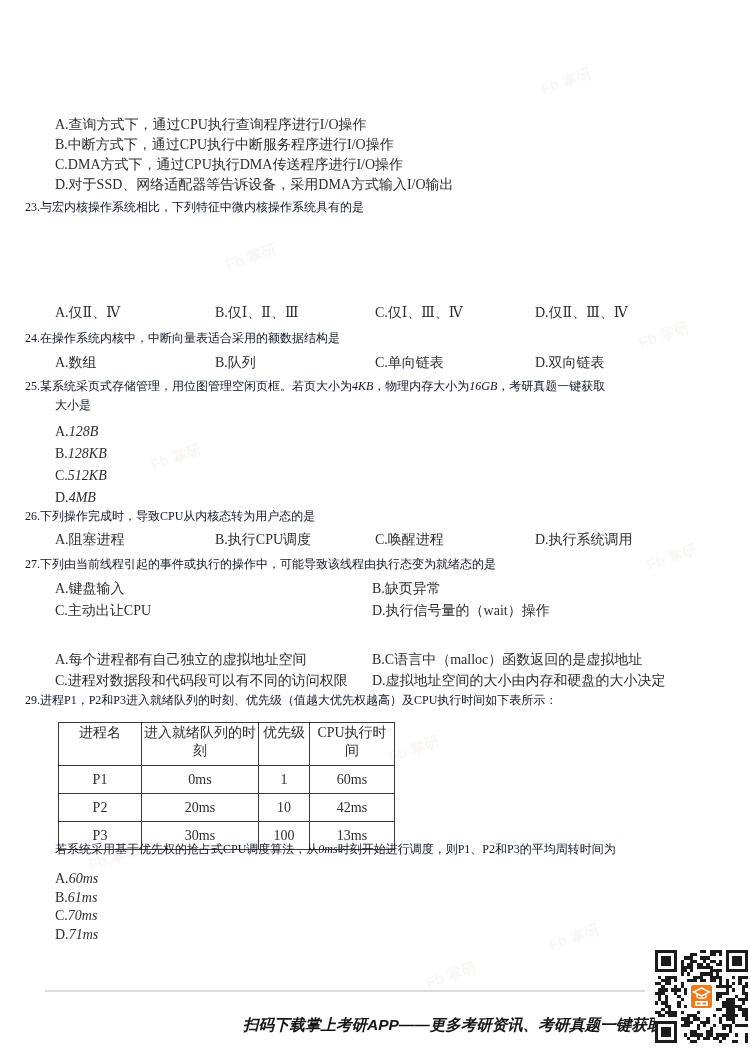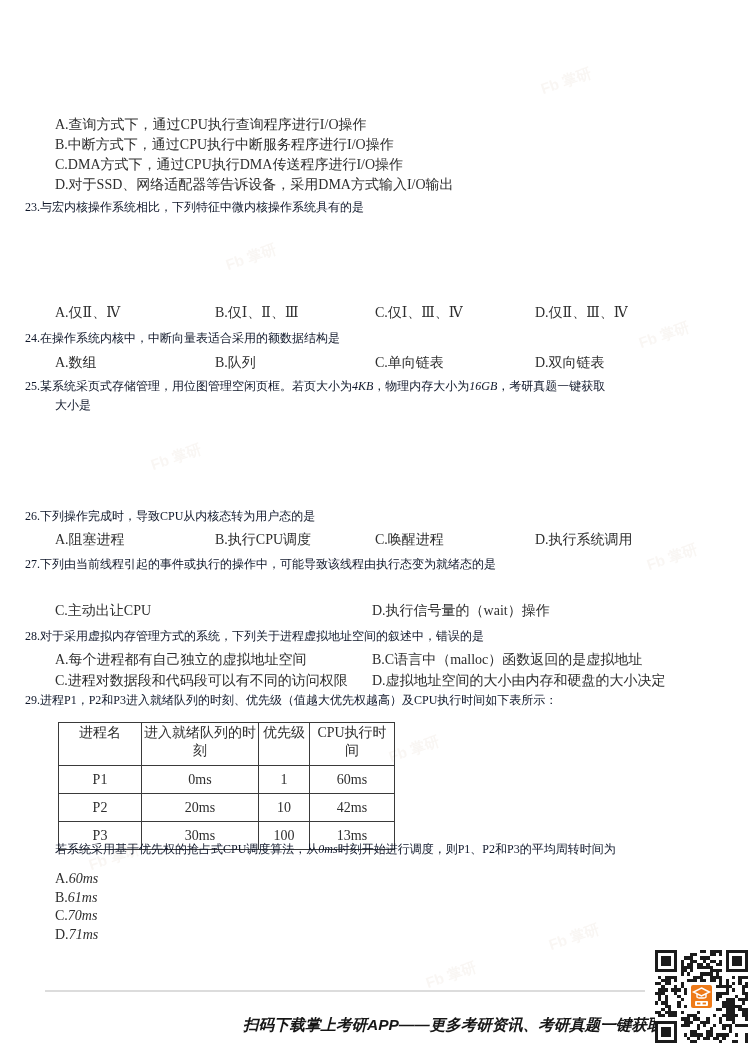--- a/index.html
+++ b/index.html
@@ -62,36 +62,45 @@
     <span style="left:55px">A.数组</span>
     <span style="left:215px">B.队列</span>
     <span style="left:375px">C.单向链表</span>
     <span style="left:535px">D.双向链表</span>
   </div>
 
   <div class="abs stem" style="left:25px;top:378px">
     <span>25.某系统采页式存储管理，用位图管理空闲页框。若页大小为</span><span class="math">4KB</span><span>，物理内存大小为</span><span class="math">16GB</span><span>，考研真题一键获取</span>
   </div>
   <div class="abs stem" style="left:55px;top:397px">大小是</div>
+  <div class="abs optlines q25opt" style="left:55px;top:421px;line-height:22px">
+    <div><span>A.</span><span class="math">128B</span></div>
+    <div><span>B.</span><span class="math">128KB</span></div>
+    <div><span>C.</span><span class="math">512KB</span></div>
+    <div><span>D.</span><span class="math">4MB</span></div>
+  </div>
 
   <div class="abs stem" style="left:25px;top:508px">26.下列操作完成时，导致CPU从内核态转为用户态的是</div>
   <div class="abs row750" style="top:531px">
     <span style="left:55px">A.阻塞进程</span>
     <span style="left:215px">B.执行CPU调度</span>
     <span style="left:375px">C.唤醒进程</span>
     <span style="left:535px">D.执行系统调用</span>
   </div>
 
   <div class="abs stem" style="left:25px;top:556px">27.下列由当前线程引起的事件或执行的操作中，可能导致该线程由执行态变为就绪态的是</div>
+  <div class="abs row750" style="top:580px">
+    <span style="left:55px">A.键盘输入</span>
+    <span style="left:372px">B.缺页异常</span>
+  </div>
   <div class="abs row750" style="top:602px">
     <span style="left:55px">C.主动出让CPU</span>
     <span style="left:372px">D.执行信号量的（wait）操作</span>
   </div>
 
-  <div class="abs stem" style="left:25px;top:628px">28.对于采用虚拟内存管理方式的系统，下列关于进程虚拟地址空间的叙述中，错误的是</div>
   <div class="abs row750" style="top:651px">
     <span style="left:55px">A.每个进程都有自己独立的虚拟地址空间</span>
     <span style="left:372px">B.C语言中（malloc）函数返回的是虚拟地址</span>
   </div>
   <div class="abs row750" style="top:672px">
     <span style="left:55px">C.进程对数据段和代码段可以有不同的访问权限</span>
     <span style="left:372px">D.虚拟地址空间的大小由内存和硬盘的大小决定</span>
   </div>
 
   <div class="abs stem" style="left:25px;top:692px">29.进程P1，P2和P3进入就绪队列的时刻、优先级（值越大优先权越高）及CPU执行时间如下表所示：</div>

